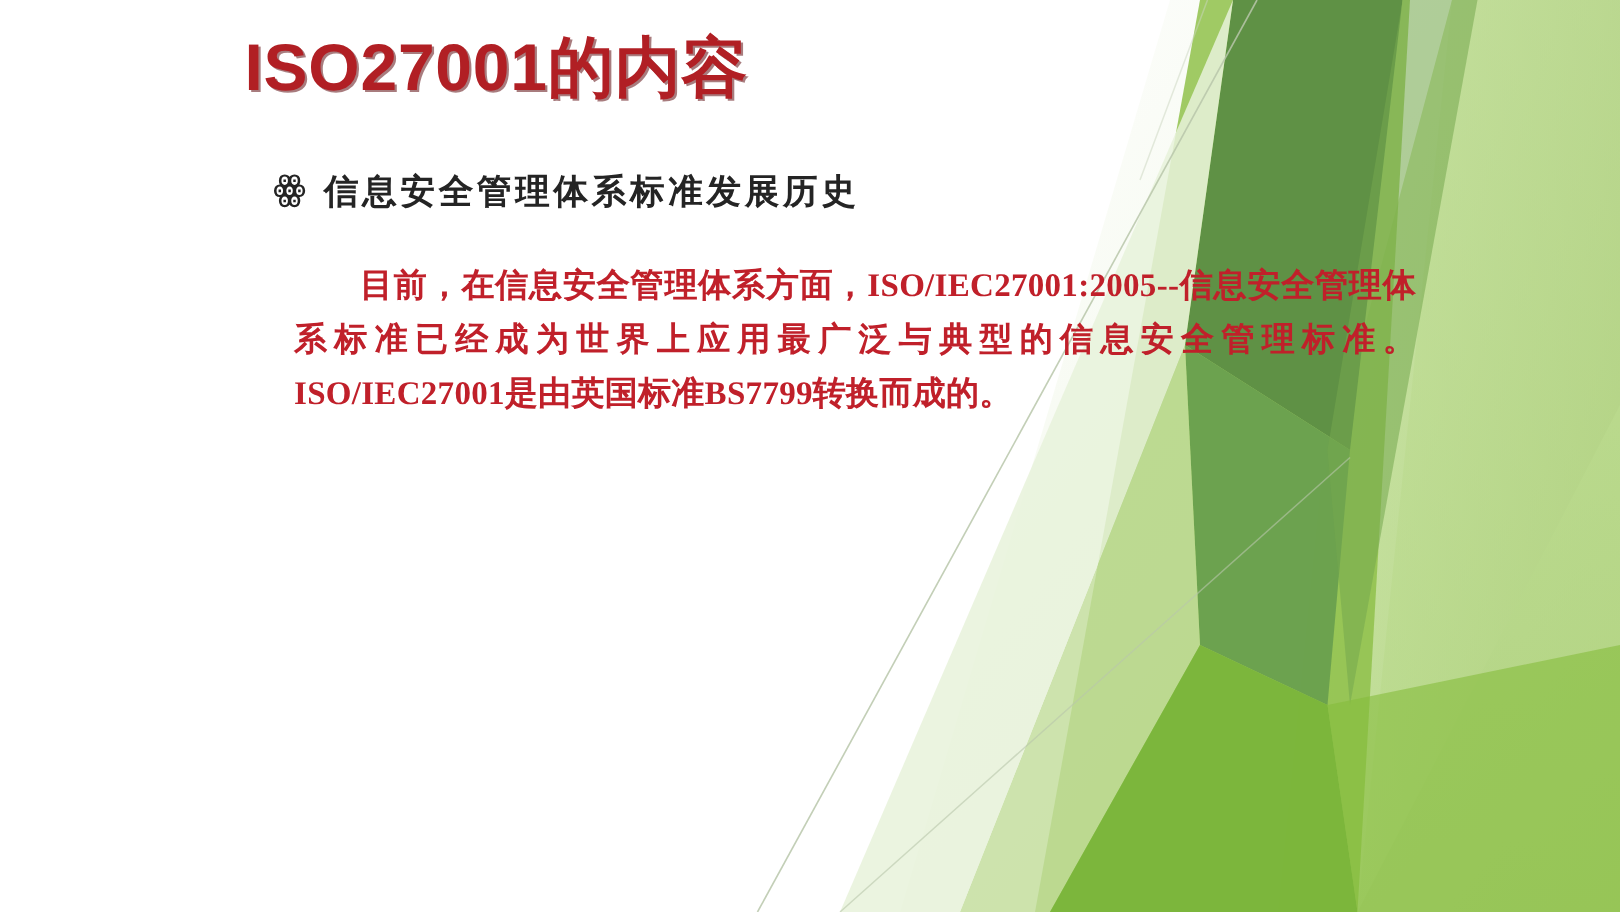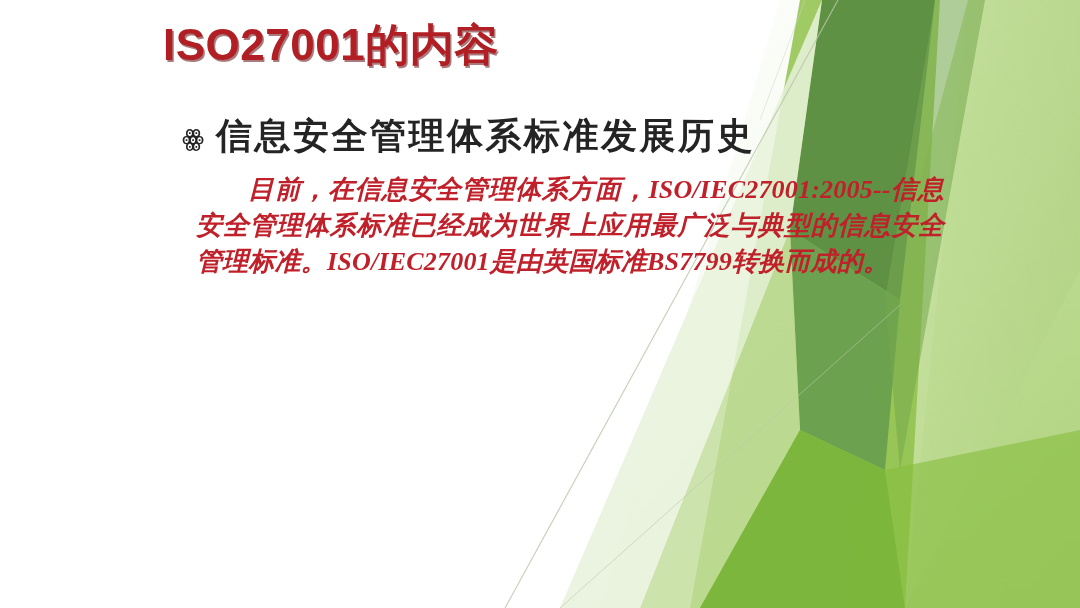--- a/index.html
+++ b/index.html
@@ -57,45 +57,44 @@
     display: inline-block;
     width: 34px;
     font-family: "DejaVu Sans", sans-serif;
     font-size: 23px;
     font-weight: bold;
     color: #242424;
     transform: translateY(-2px);
   }
   .bullet-label {
     font-family: Liberation Mono, monospace;
-    font-size: 36px;
+    font-size: 23px;
     font-weight: bold;
     letter-spacing: 2.5px;
     color: #242424;
   }
 
   
   .body-block {
     position: absolute;
     left: 196px;
     top: 172px;
     width: 748px;
   }
   .para {
     margin: 0 0 6px 0;
     font-family: "Liberation Serif", "DejaVu Serif", serif;
-    font-size: 26px;
+    font-size: 22px;
     font-weight: bold;
     color: #c0202a;
     line-height: 36px;
     text-indent: 2em;
     letter-spacing: 0.2px;
     text-align: justify;
     text-justify: inter-character;
-    font-style: italic;
   }
   .para.p2 { margin-top: 10px; }
 </style>
 </head>
 <body>
 
 <div class="slide">
 
   <svg class="bg-art" viewBox="0 0 1080 608" preserveAspectRatio="none">
     <defs>

